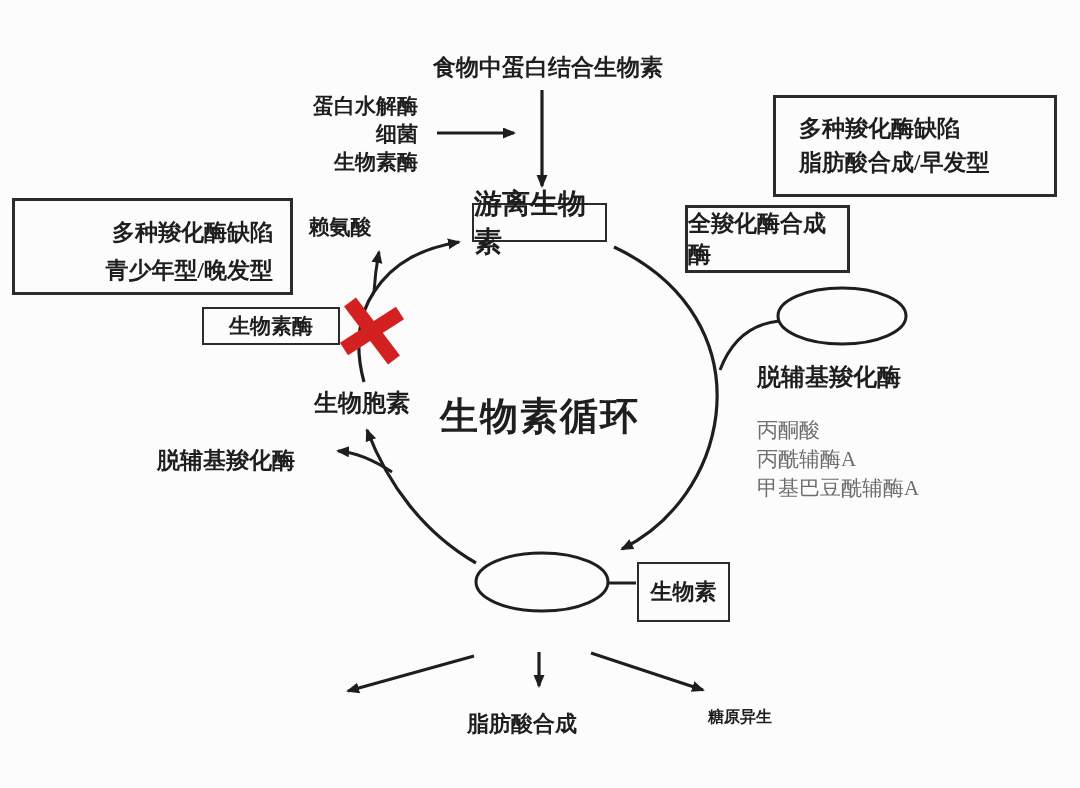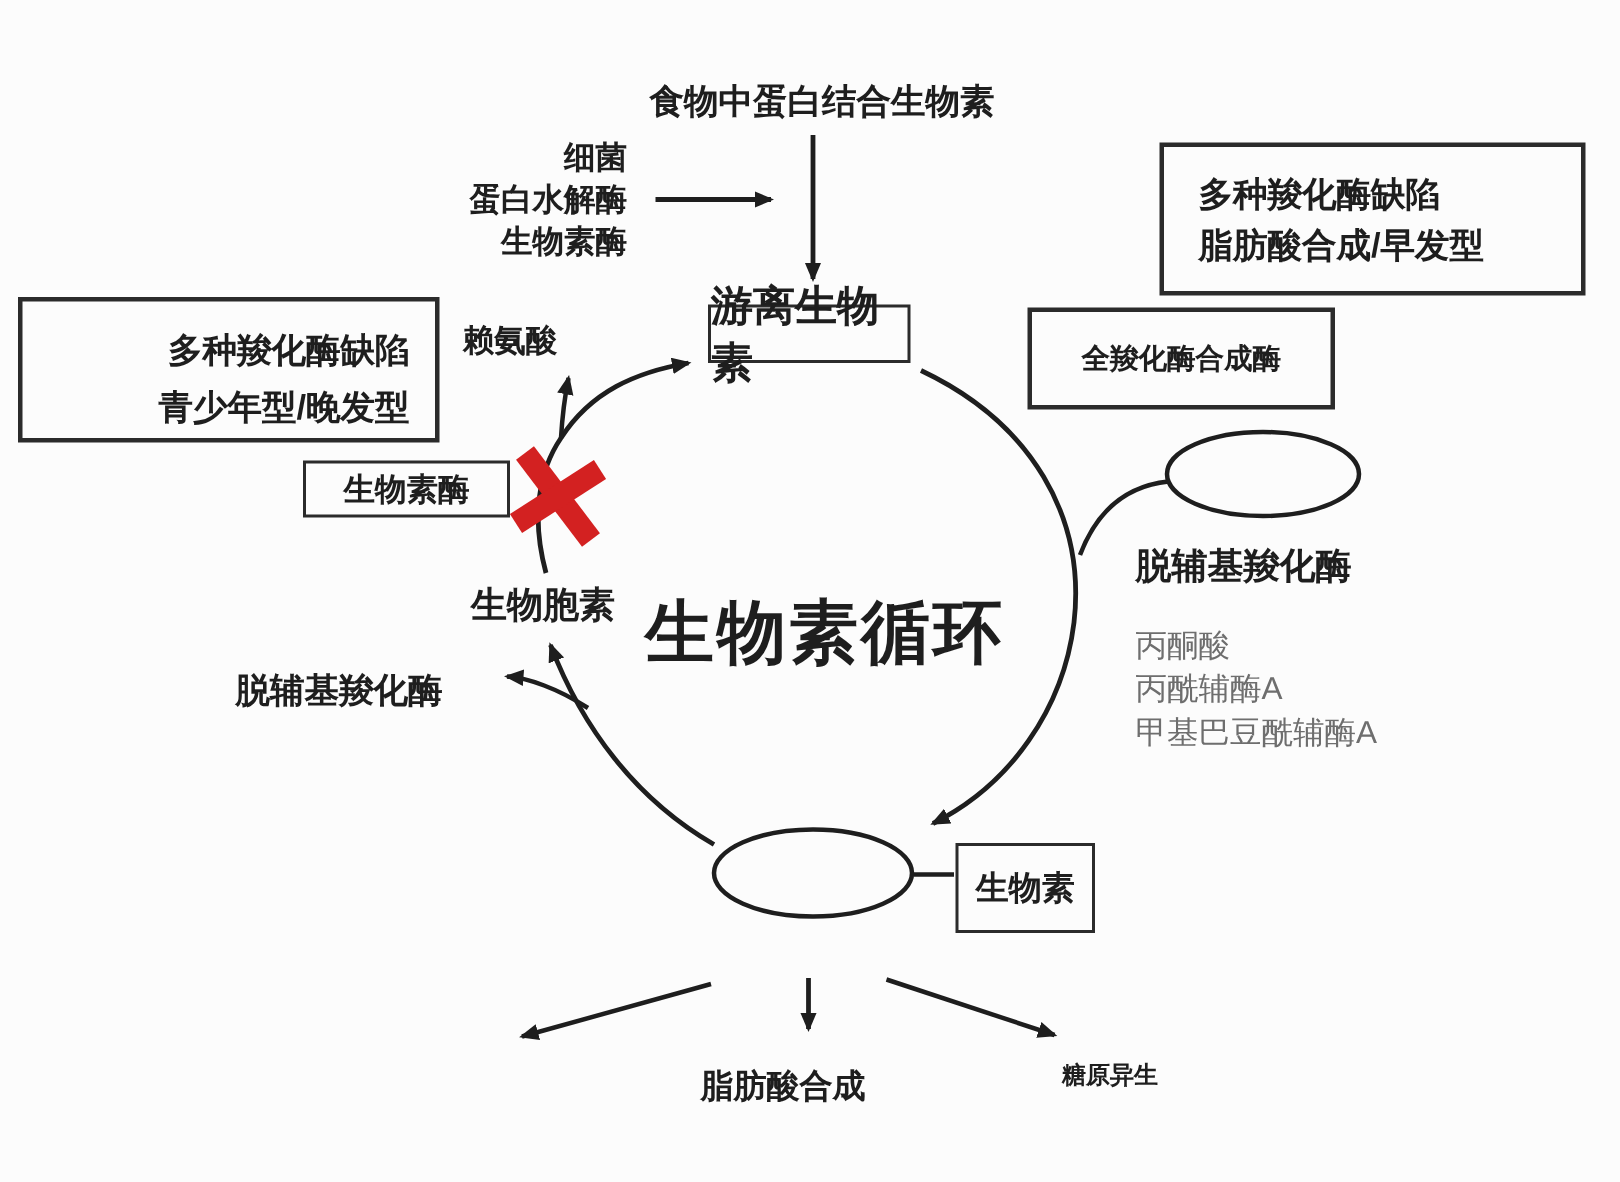--- a/index.html
+++ b/index.html
@@ -1,31 +1,31 @@
 <!DOCTYPE html>
 <html><head>
 <meta charset="utf-8">
 <style>
   html,body{margin:0;padding:0;background:#ffffff;}
   #canvas{
     position:relative;width:1080px;height:788px;background:#fcfcfc;overflow:hidden;
-    font-family:Liberation Sans, sans-serif;color:#1e1e1e;
+    font-family:Liberation Serif, serif;color:#1e1e1e;
   }
   #wires{position:absolute;left:0;top:0;width:1080px;height:788px;}
   .lbl{position:absolute;white-space:nowrap;font-weight:bold;color:#1e1e1e;}
   .ctr{text-align:center;}
   .box{
     position:absolute;border:3px solid #2b2b2b;background:#fcfcfc;
     display:flex;align-items:center;justify-content:center;
     font-weight:bold;box-sizing:border-box;
   }
   .stack{position:absolute;font-weight:bold;}
   .stack div{white-space:nowrap;}
   .gray{color:#6e6e6e;font-weight:normal;}
-  .cycle-title{font-size:46px;letter-spacing:2px;}
+  .cycle-title{font-size:38px;letter-spacing:2px;}
 </style>
 </head>
 <body>
 
 <div id="canvas">
 
   <svg id="wires" viewBox="0 0 1080 788">
     <defs>
       <marker id="arw" markerUnits="userSpaceOnUse" markerWidth="18" markerHeight="14" refX="11" refY="5.5" orient="auto">
         <path d="M0,0 L13,5.5 L0,11 Z" fill="#1e1e1e"></path>
@@ -60,35 +60,35 @@
     </g>
 
     <path d="M474,656 L348,691" stroke="#1e1e1e" stroke-width="3" fill="none" marker-end="url(#arw)"></path>
     <path d="M539,652 L539,686" stroke="#1e1e1e" stroke-width="3.2" fill="none" marker-end="url(#arw)"></path>
     <path d="M591,653 L703,690" stroke="#1e1e1e" stroke-width="3" fill="none" marker-end="url(#arw)"></path>
   </svg>
 
   <div class="lbl ctr" style="left:398px;top:52px;width:300px;font-size:23px;">食物中蛋白结合生物素</div>
 
   <div class="stack" style="left:288px;top:92px;width:130px;text-align:right;font-size:21px;line-height:28px;">
+    <div>蛋白水解酶</div>
     <div>细菌</div>
-    <div>蛋白水解酶</div>
     <div>生物素酶</div>
   </div>
 
   <div class="box" style="left:472px;top:203px;width:135px;height:39px;font-size:28px;border-width:2px;justify-content:center;">
     <span>游离生物素</span>
   </div>
 
   <div class="stack" style="left:773px;top:95px;width:284px;height:102px;border:3px solid #2b2b2b;box-sizing:border-box;background:#fcfcfc;padding:14px 0 0 23px;font-size:23px;line-height:34px;">
     <div>多种羧化酶缺陷</div>
     <div>脂肪酸合成/早发型</div>
   </div>
 
-  <div class="box" style="left:685px;top:205px;width:205px;height:68px;font-size:19px;">
+  <div class="box" style="left:685px;top:205px;width:165px;height:68px;font-size:23px;">
     <span>全羧化酶合成酶</span>
   </div>
 
   <div class="stack" style="left:12px;top:198px;width:281px;height:97px;border:3px solid #2b2b2b;box-sizing:border-box;background:#fcfcfc;padding:13px 17px 0 0;text-align:right;font-size:23px;line-height:38px;">
     <div>多种羧化酶缺陷</div>
     <div>青少年型/晚发型</div>
   </div>
 
   <div class="box" style="left:202px;top:307px;width:138px;height:38px;font-size:21px;border-width:2.5px;">
     <span>生物素酶</span>

